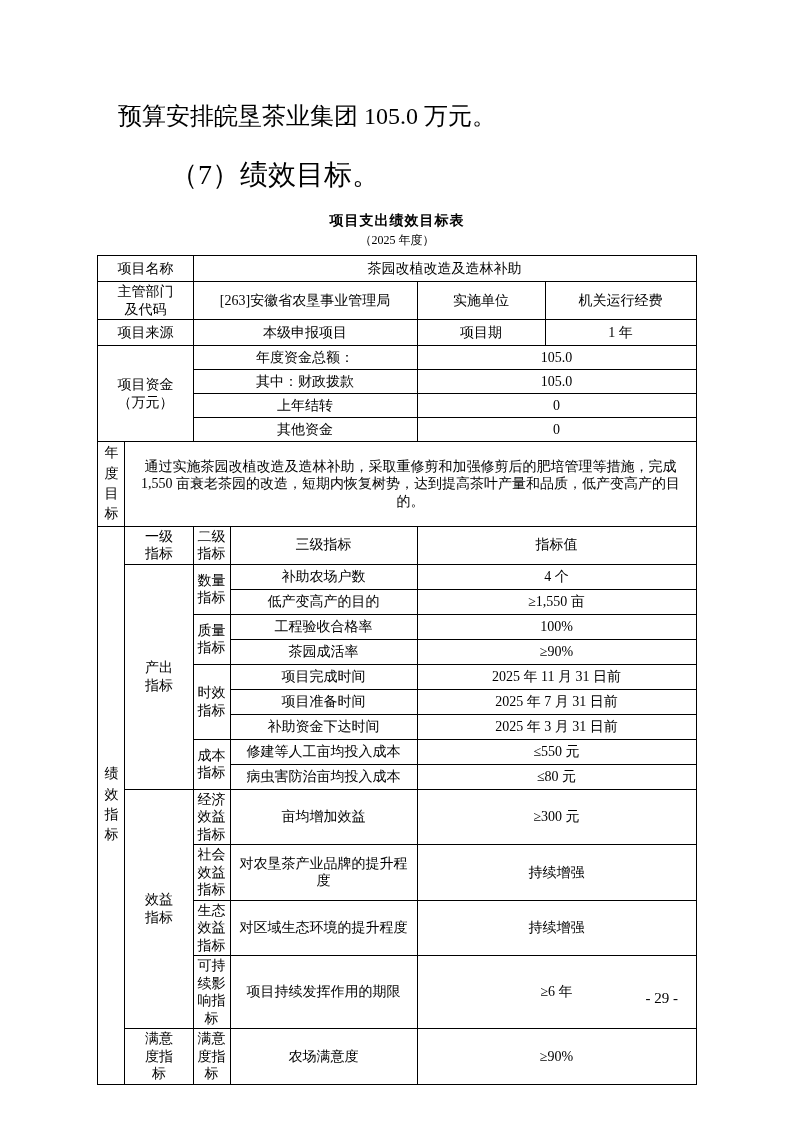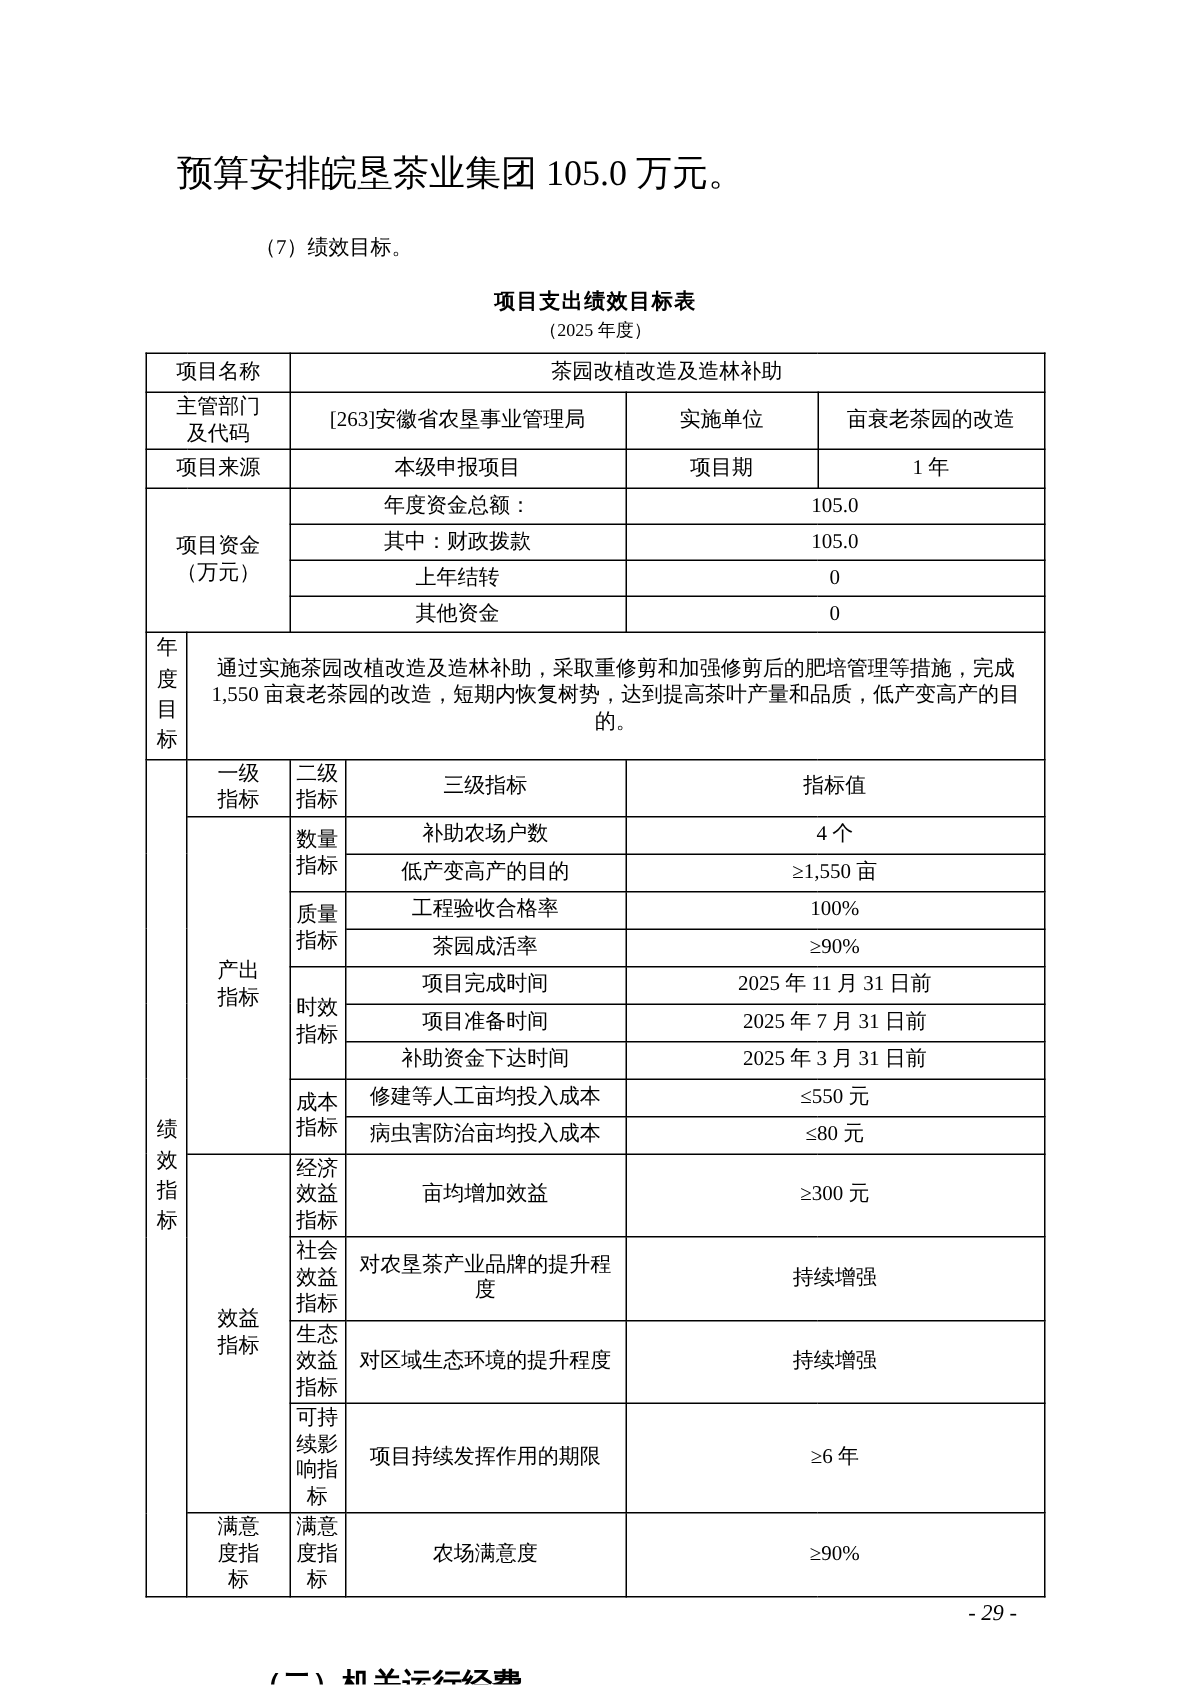--- a/index.html
+++ b/index.html
@@ -3,21 +3,21 @@
 <meta charset="utf-8">
 <style>
   html,body{margin:0;padding:0;}
   body{
     width:794px;height:1123px;background:#ffffff;color:#000;
     font-family:"Liberation Serif","DejaVu Serif",serif;
     position:relative;overflow:hidden;
   }
   .intro{margin:0;padding-top:100px;margin-left:118px;margin-right:80px;
     font-size:24px;line-height:1.35;}
-  .heading7{margin:24px 0 0 170px;font-size:14px;}
+  .heading7{margin:24px 0 0 170px;font-size:28px;}
   .table-title{margin:18px auto 0;width:598px;text-align:center;
     font-family:"Liberation Sans","DejaVu Sans",sans-serif;
     font-weight:700;font-size:14px;letter-spacing:1px;}
   .table-subtitle{margin:2px auto 0;width:598px;text-align:center;
     font-size:12px;}
   table.doc{border-collapse:collapse;table-layout:fixed;width:598px;
     margin:6px auto 0;border:1.5px solid #000;}
   table.doc td{border:1px solid #000;font-size:14px;line-height:1.25;
     padding:1px 4px;vertical-align:middle;text-align:center;
     overflow:hidden;}
@@ -27,21 +27,21 @@
   td.fund-b{text-align:left;padding-left:34px;margin-top:38px;}
   td.goal{text-align:left;padding:4px 10px;line-height:1.55;}
   td.vcell{padding:0;}
   .vtext{display:inline-block;width:1em;word-break:break-all;
     line-height:1.45;text-align:center;}
   tr.r24{height:24px;} tr.r25{height:25px;} tr.r26{height:26px;}
   tr.r30{height:30px;} tr.r38{height:38px;} tr.r40{height:40px;}
   tr.r42{height:42px;} tr.r44{height:44px;} tr.r52{height:52px;}
   tr.r56{height:56px;}
   .closing{margin:44px 0 0 168px;font-size:20px;font-weight:700;}
-  .pagenum{position:absolute;top:1068px;right:116px;font-size:15px;font-style:italic;}
+  .pagenum{position:absolute;top:990px;right:116px;font-size:15px;}
 </style>
 </head>
 <body>
 
 <p class="intro">预算安排皖垦茶业集团 105.0 万元。</p>
 <p class="heading7">（7）绩效目标。</p>
 <div class="table-title">项目支出绩效目标表</div>
 <div class="table-subtitle">（2025 年度）</div>
 
 <table class="doc">
@@ -58,21 +58,21 @@
   <tbody>
       <tr class="r26">
     <td colspan="3">项目名称</td>
     <td colspan="4">茶园改植改造及造林补助</td>
   </tr>
   <tr class="r38">
     <td colspan="3" class="pre">主管部门
 及代码</td>
     <td colspan="2">[263]安徽省农垦事业管理局</td>
     <td>实施单位</td>
-    <td>亩衰老茶园的改造</td>
+    <td>机关运行经费</td>
   </tr>
   <tr class="r26">
     <td colspan="3">项目来源</td>
     <td colspan="2">本级申报项目</td>
     <td>项目期</td>
     <td>1 年</td>
   </tr>
   <tr class="r24">
     <td colspan="3" rowspan="4" class="pre">项目资金
 （万元）</td>

